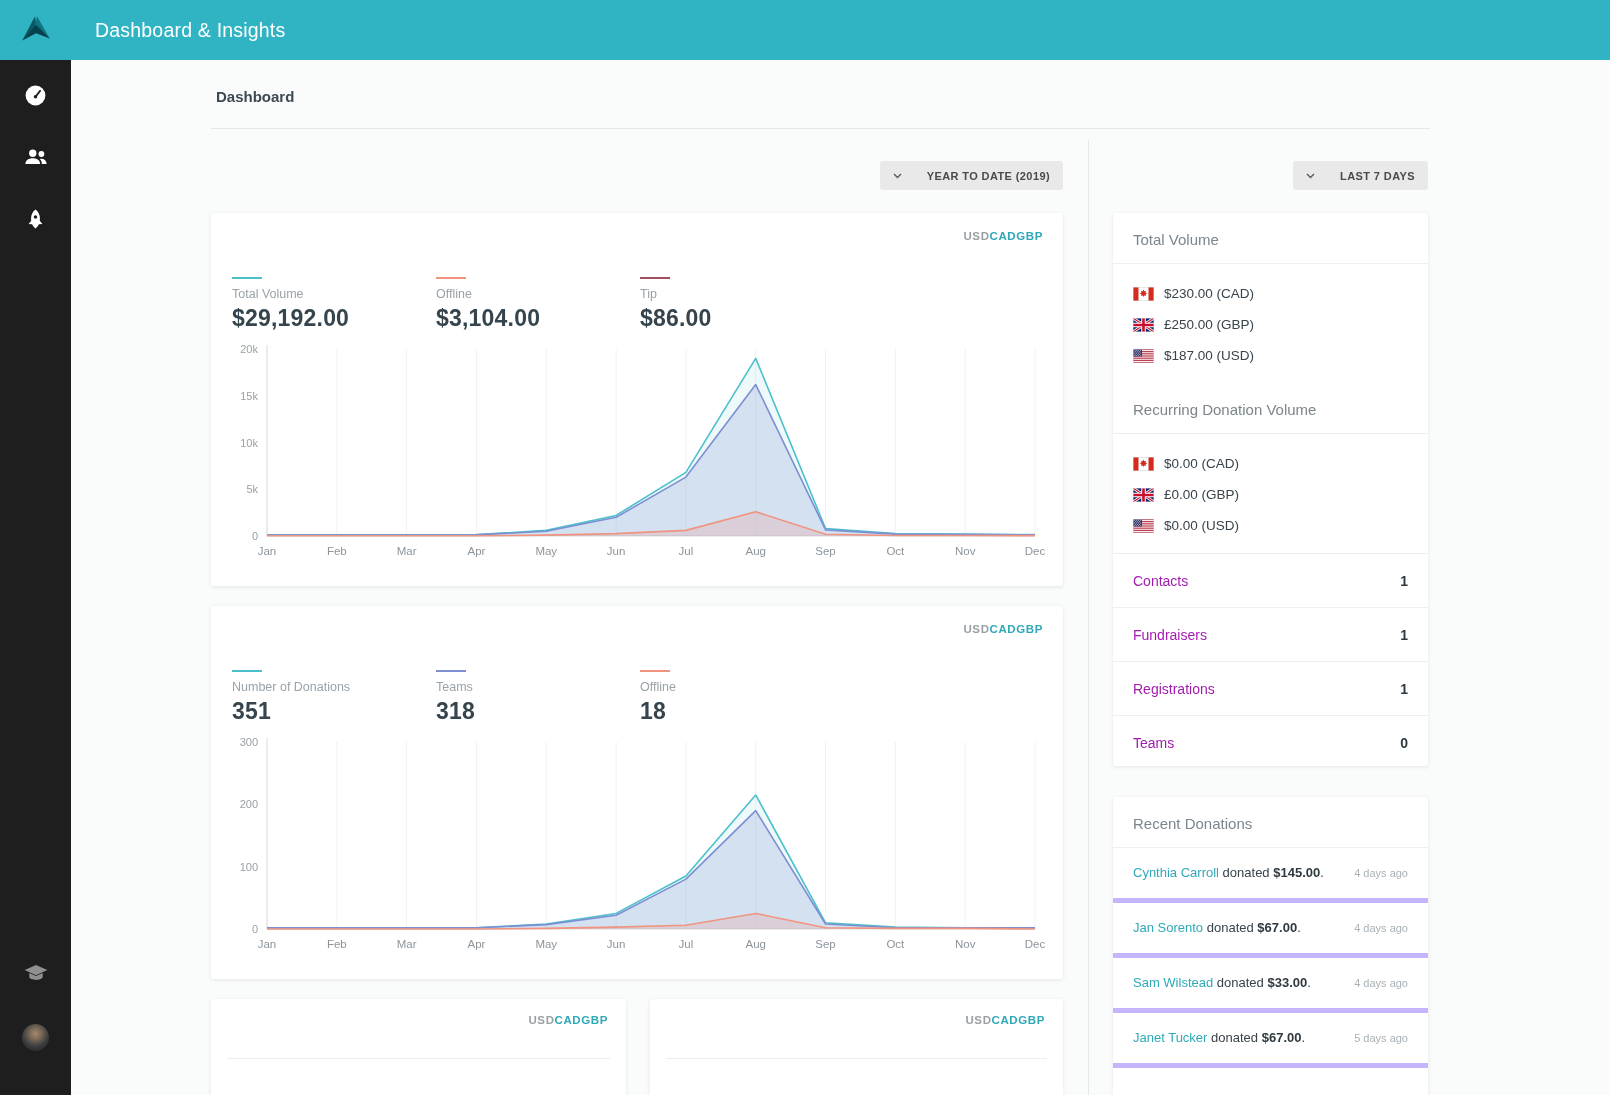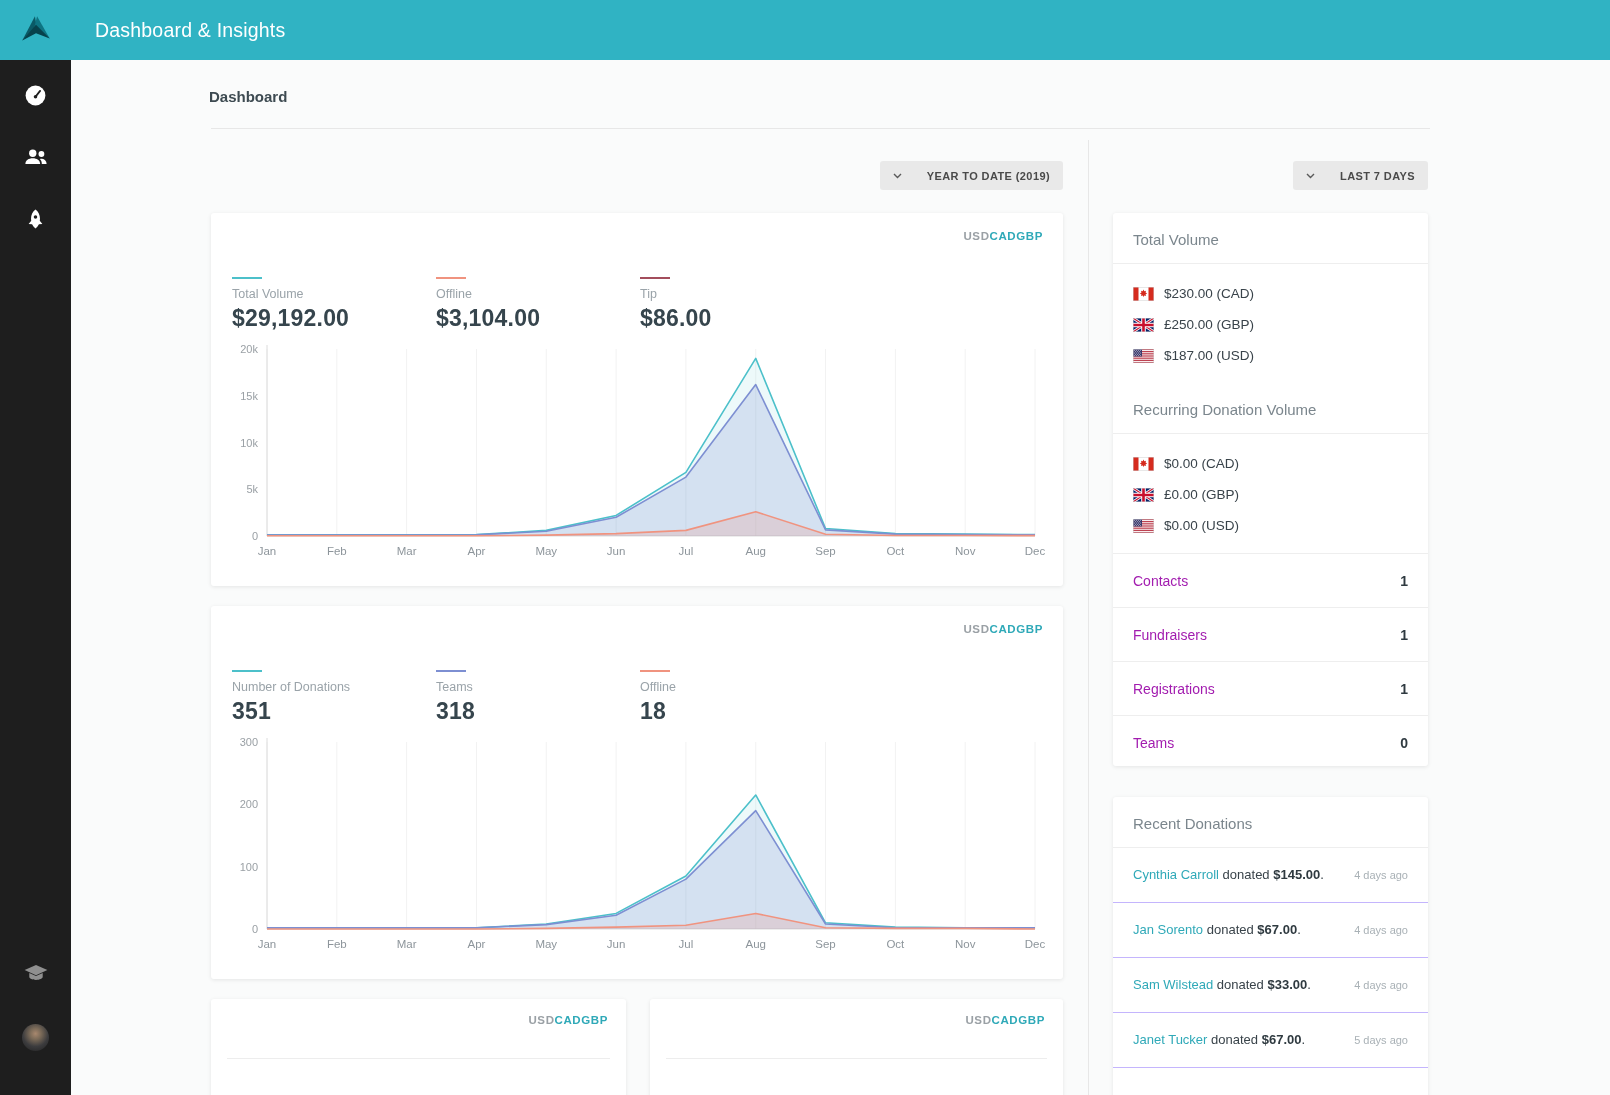--- a/index.html
+++ b/index.html
@@ -14,21 +14,21 @@
   .nav-item{height:62px;display:flex;align-items:center;justify-content:center;cursor:pointer}
   .nav-edu{position:absolute;left:0;top:947px;width:71px;height:52px;display:flex;align-items:center;justify-content:center;cursor:pointer}
   .avatar{position:absolute;left:22px;top:1024px;width:27px;height:27px;border-radius:50%;cursor:pointer;
     background:radial-gradient(circle at 50% 36%,#a8886e 0%,#7a6a58 26%,#3c3c3e 58%,#1f1f1f 100%)}
 
   
   .topbar{position:absolute;left:71px;top:0;width:1539px;height:60px;background:#30b3c3;display:flex;align-items:center;padding-left:24px}
   .topbar-title{color:#fff;font-size:19.5px;font-weight:400;letter-spacing:.2px}
 
   
-  .page-title{position:absolute;left:209px;top:88px;font-size:15px;font-weight:bold;color:#3d4a51}
+  .page-title{position:absolute;left:216px;top:88px;font-size:15px;font-weight:bold;color:#3d4a51}
   .page-divider{position:absolute;left:211px;top:128px;width:1219px;height:1px;background:#e7e7e7}
   .vsep{position:absolute;left:1088px;top:140px;width:1px;height:955px;background:#e7e7e7}
 
   .pill{position:absolute;top:161px;height:29px;display:inline-flex;align-items:center;gap:25px;background:#e9e9e9;border-radius:3px;padding:0 13px;font-size:11px;font-weight:bold;color:#4a4a4a;letter-spacing:.4px;cursor:pointer;white-space:nowrap}
   .pill-main{right:547px}
   .pill-side{right:182px}
 
   
   .card{position:absolute;background:#fff;border-radius:3px;box-shadow:0 1px 4px rgba(0,0,0,.09)}
   .card1{left:211px;top:213px;width:852px;height:373px}
@@ -52,21 +52,21 @@
   .chart{position:absolute;left:10px;top:126px;width:830px;height:225px}
 
   
   .sec-header{padding:18px 20px 15px;font-size:15px;color:#7b868d;border-bottom:1px solid #eee}
   .flag-rows{padding:14px 20px 12px}
   .frow{display:flex;align-items:center;height:31px;font-size:13.5px;color:#39434a}
   .frow svg{margin-right:10px;flex:0 0 auto}
   .count-row{display:flex;align-items:center;justify-content:space-between;height:54px;padding:0 20px;border-top:1px solid #eee;cursor:pointer}
   .count-label{font-size:14px;color:#a21caf}
   .count-value{font-size:14px;font-weight:bold;color:#2f3a40}
-  .drow{display:flex;align-items:center;justify-content:space-between;height:55px;padding:0 20px;border-bottom:1px solid #c4b5fd}
+  .drow{display:flex;align-items:center;justify-content:space-between;height:55px;padding:0 20px;border-bottom:5px solid #c4b5fd}
   .dtext{font-size:13px;color:#39434a;line-height:1.35;padding-right:6px}
   .dname{color:#2fa9b8;cursor:pointer}
   .damount{font-weight:bold;color:#2f3a40}
   .dtime{font-size:11px;color:#a9b1b6;white-space:nowrap}
 </style>
 </head>
 <body>
 
 <div class="app">
 

